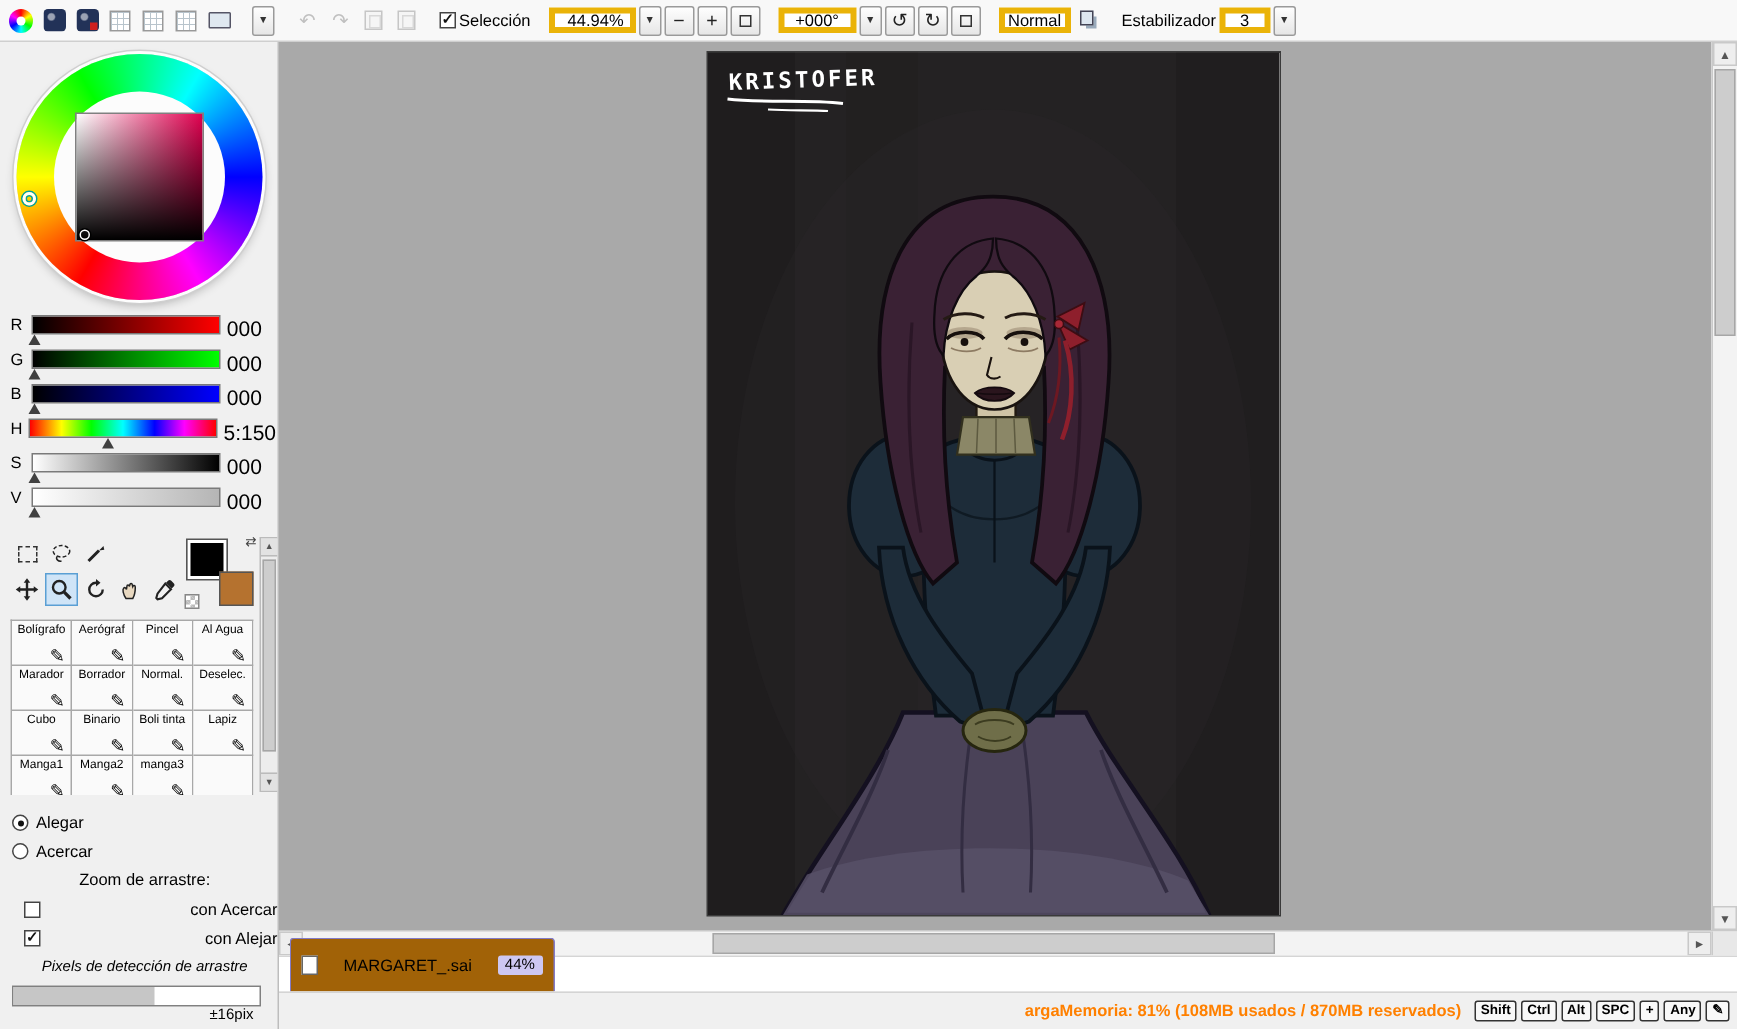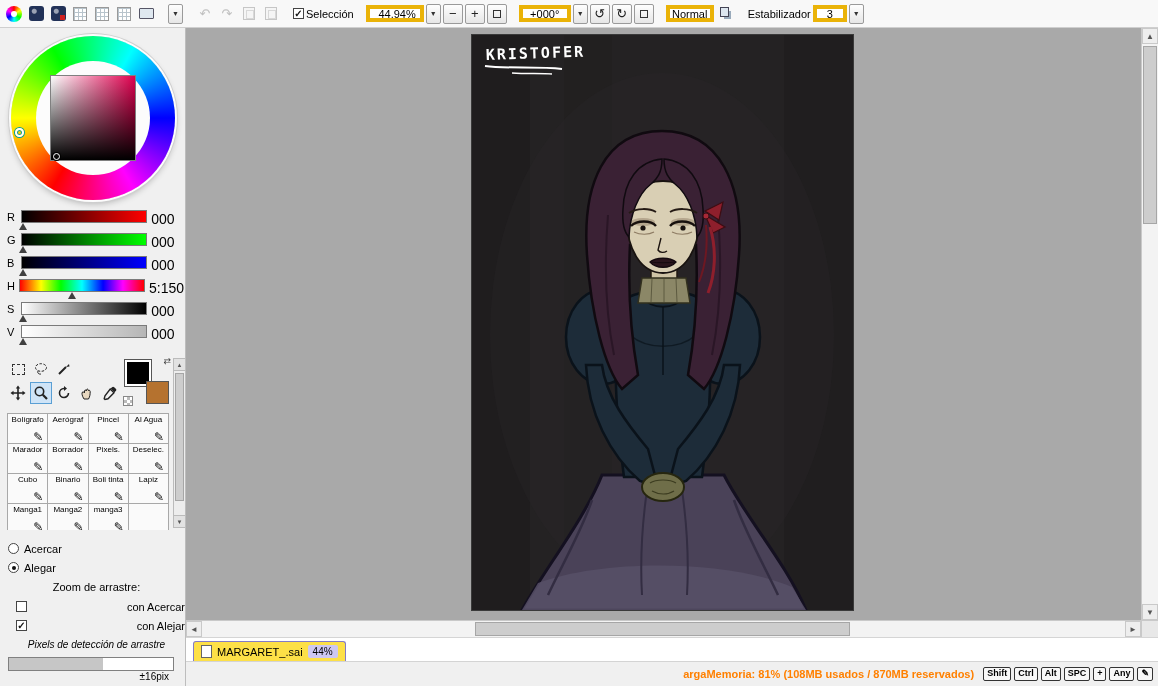--- a/index.html
+++ b/index.html
@@ -48,21 +48,21 @@
   .sc-btn { height:16px; width:100%; background:#eee; border:1px solid #c9c9c9; color:#555; font-size:8px; display:flex; align-items:center; justify-content:center; flex:none; }
   .vthumb { position:absolute; left:1px; right:1px; top:18px; height:178px; background:#cdcdcd; border:1px solid #a6a6a6; }
   .hscroll-row { height:17px; flex:none; display:flex; background:#f3f3f3; border-top:1px solid #c9c9c9; }
   .hsc-btn { width:16px; height:100%; background:#eee; border:1px solid #c9c9c9; color:#555; font-size:8px; display:flex; align-items:center; justify-content:center; flex:none; }
   .htrack { flex:1; position:relative; }
   .hthumb { position:absolute; top:1px; bottom:1px; left:273px; width:375px; background:#cdcdcd; border:1px solid #a6a6a6; }
   .corner { width:17px; height:100%; background:#e8e8e8; border-left:1px solid #c9c9c9; flex:none; }
 
   
   .tabbar { height:24px; flex:none; background:#fff; border-top:1px solid #d5d5d5; display:flex; align-items:flex-end; padding-left:7px; }
-  .tab { height:20px; display:flex; align-items:center; gap:5px; background:#fde047; border:1px solid #837bc7; border-bottom:none; border-radius:3px 3px 0 0; padding:0 7px; min-width:152px; }
+  .tab { height:36px; display:flex; align-items:center; gap:17px; background:#a16207; border:1px solid #837bc7; border-bottom:none; border-radius:3px 3px 0 0; padding:0 7px; min-width:152px; }
   .doc-ic { width:11px; height:13px; background:#fff; border:1px solid #666; display:block; flex:none; }
   .tab-name { font-size:11px; }
   .tab-zoom { margin-left:auto; background:#cdc7f2; padding:1px 5px; border-radius:2px; font-size:10px; }
   .statusbar { height:25px; flex:none; background:#f0f0f0; border-top:1px solid #d4d4d4; display:flex; align-items:center; justify-content:flex-end; gap:3px; padding:0 5px; }
   .mem { color:#ff8000; font-size:11px; margin-right:6px; white-space:nowrap;font-weight:bold; }
   .key { font-size:9px; font-weight:bold; border:1px solid #333; background:#f8f8f8; border-radius:2px; padding:1px 3px; line-height:1.1; display:inline-flex; align-items:center; }
 
   
   .wheel { position:relative; width:168px; height:168px; margin:6px auto 2px; }
   .ring { position:absolute; inset:2px; border-radius:50%;
@@ -363,21 +363,21 @@
               </div>
             <div class="tg-cell">
                 <span class="tg-label">Marador</span>
                 <span class="tg-pen">✎</span>
               </div>
             <div class="tg-cell">
                 <span class="tg-label">Borrador</span>
                 <span class="tg-pen">✎</span>
               </div>
             <div class="tg-cell">
-                <span class="tg-label">Pixels.</span>
+                <span class="tg-label">Normal.</span>
                 <span class="tg-pen">✎</span>
               </div>
             <div class="tg-cell">
                 <span class="tg-label">Deselec.</span>
                 <span class="tg-pen">✎</span>
               </div>
             <div class="tg-cell">
                 <span class="tg-label">Cubo</span>
                 <span class="tg-pen">✎</span>
               </div>
@@ -414,26 +414,26 @@
             </span>
           <span class="ms-thumb"></span>
           <span class="ms-btn bot">
               <span class="ms-ar">▼</span>
             </span>
         </div>
       </div>
 
       <div class="view-opts">
         <div class="opt-row">
+          <span class="radio checked"></span>
+          <span class="lbl">Alegar</span>
+        </div>
+        <div class="opt-row">
           <span class="radio"></span>
           <span class="lbl">Acercar</span>
-        </div>
-        <div class="opt-row">
-          <span class="radio checked"></span>
-          <span class="lbl">Alegar</span>
         </div>
         <div class="opt-label">Zoom de arrastre:</div>
         <div class="opt-row indent">
           <span class="cbx"></span>
           <span class="lbl">con Acercar</span>
         </div>
         <div class="opt-row indent">
           <span class="cbx">
               <span class="ck">✓</span>
             </span>

